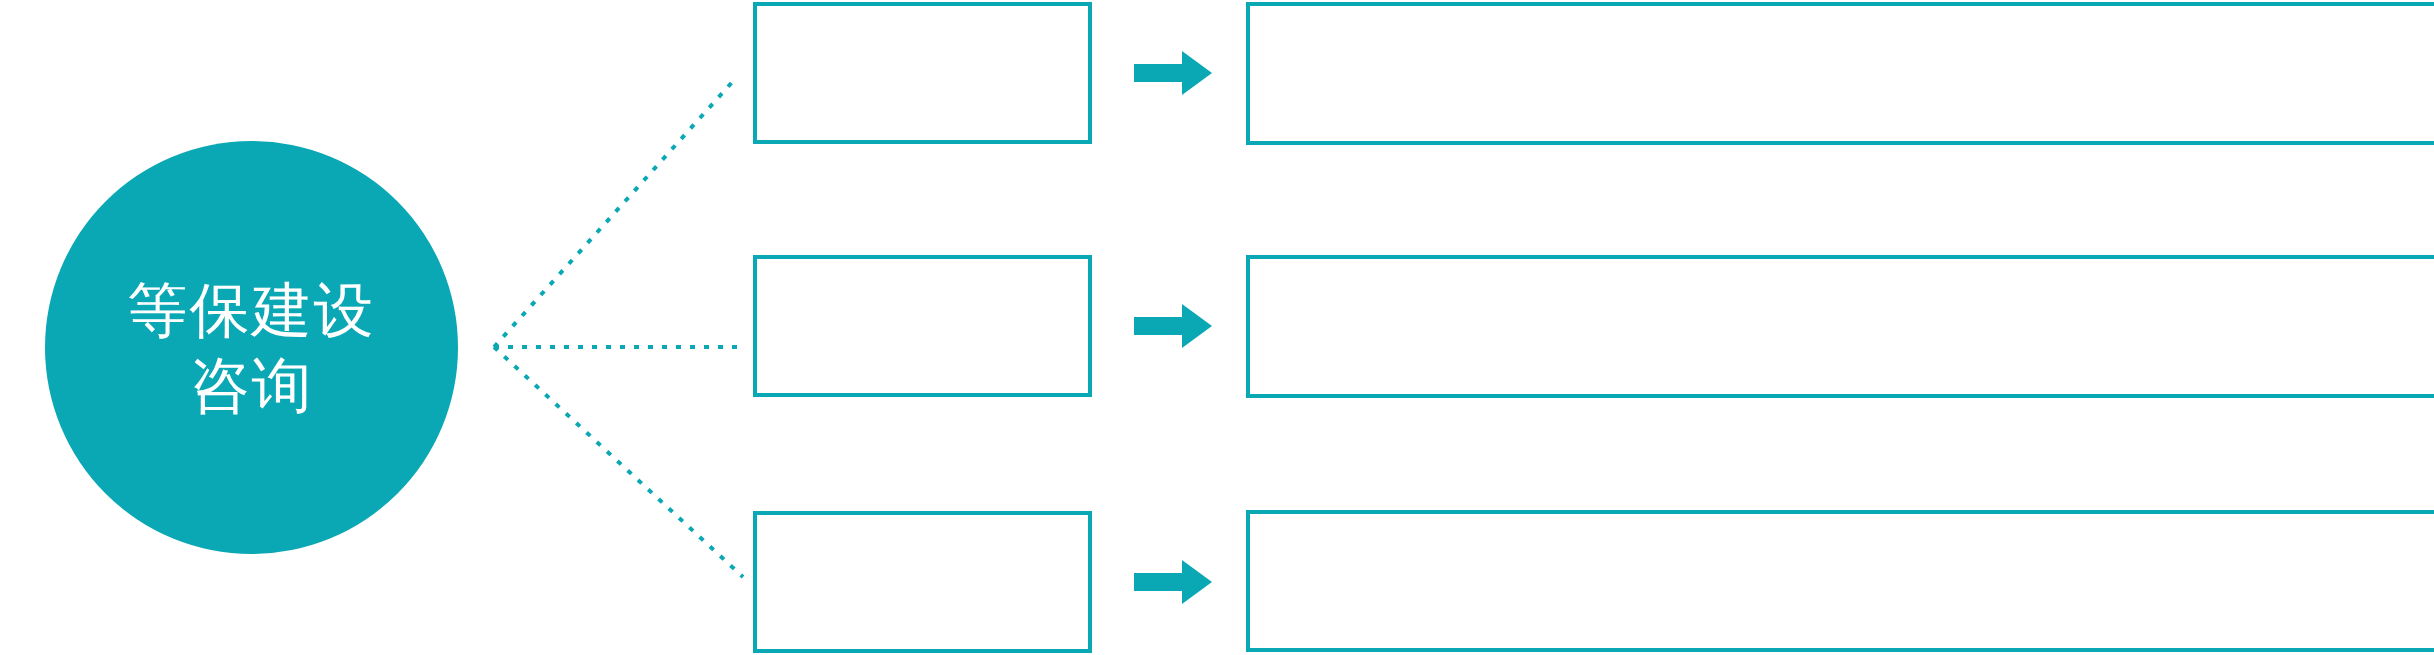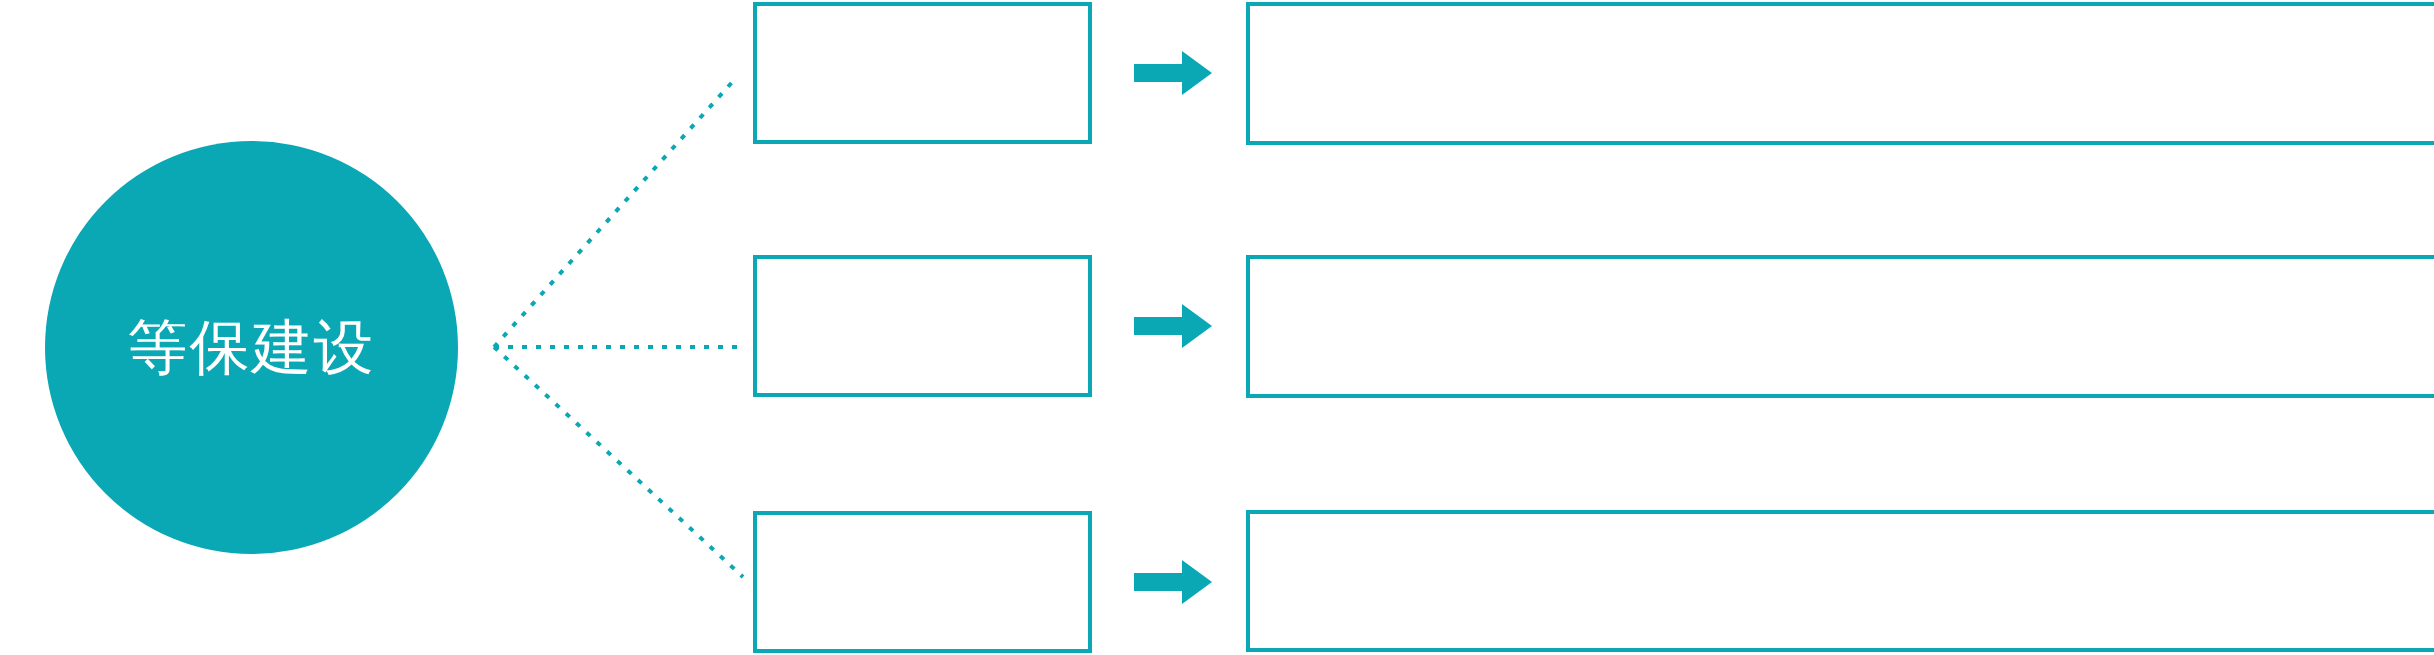--- a/index.html
+++ b/index.html
@@ -77,20 +77,21 @@
 <div class="canvas">
 
   <svg class="connectors" viewBox="0 0 2434 655" xmlns="http://www.w3.org/2000/svg">
     <line x1="453" y1="347" x2="694" y2="79"></line>
     <line x1="453" y1="347" x2="702" y2="347"></line>
     <line x1="453" y1="347" x2="702" y2="577"></line>
   </svg>
 
   <div class="topic-circle">
     <div class="line">等保建设</div>
+    <div class="line">咨询</div>
   </div>
 
   <div class="row1">
     <div class="box small-box">
       <span class="box-text"></span>
     </div>
     <svg class="arrow" viewBox="0 0 78 44" xmlns="http://www.w3.org/2000/svg">
       <polygon points="0,13 48,13 48,0 78,22 48,44 48,31 0,31"></polygon>
     </svg>
     <div class="box large-box">

